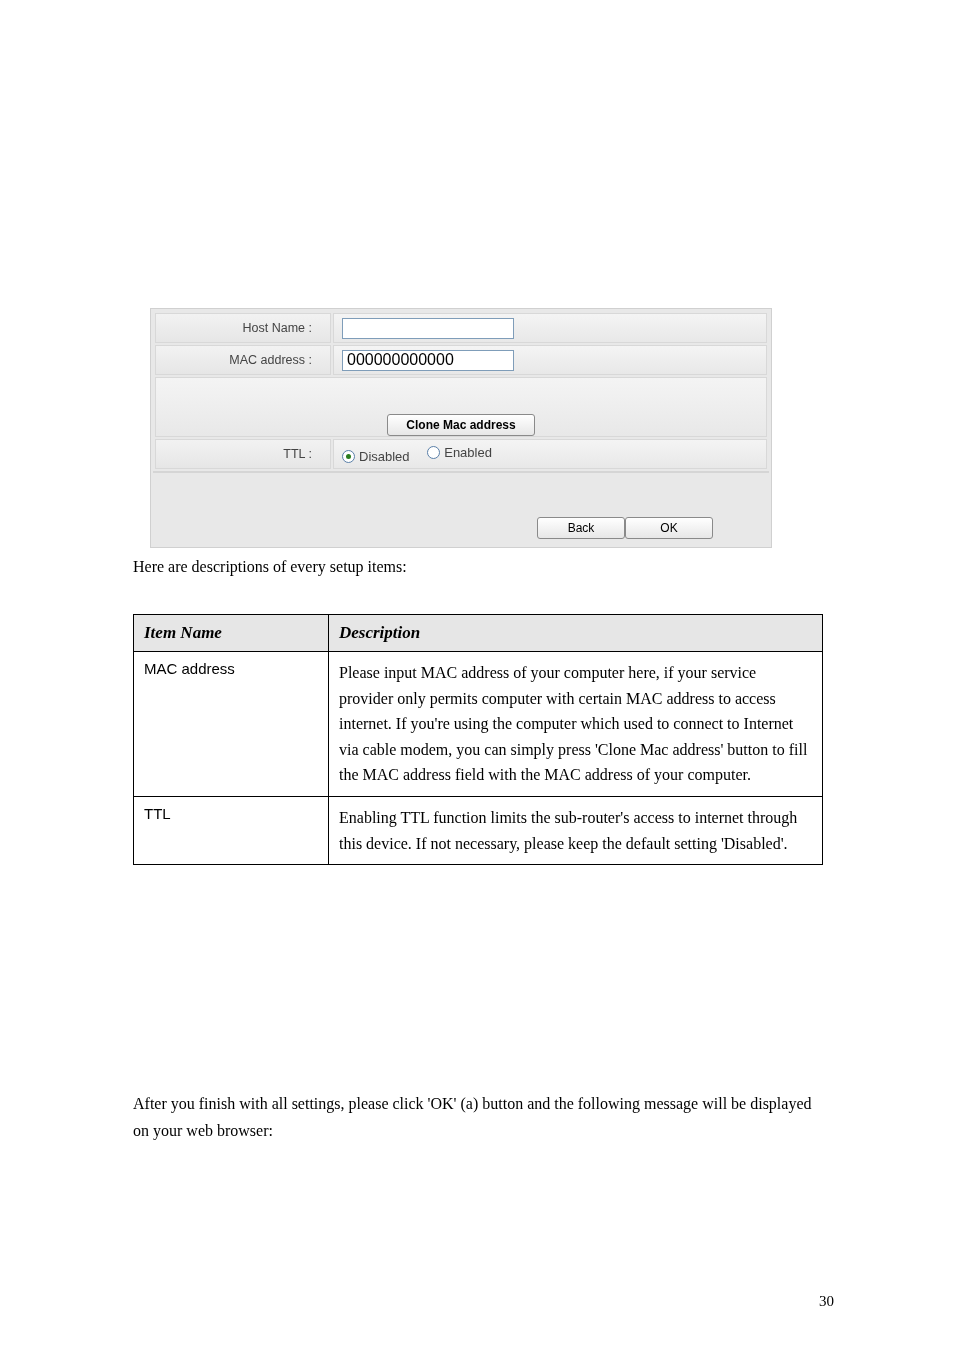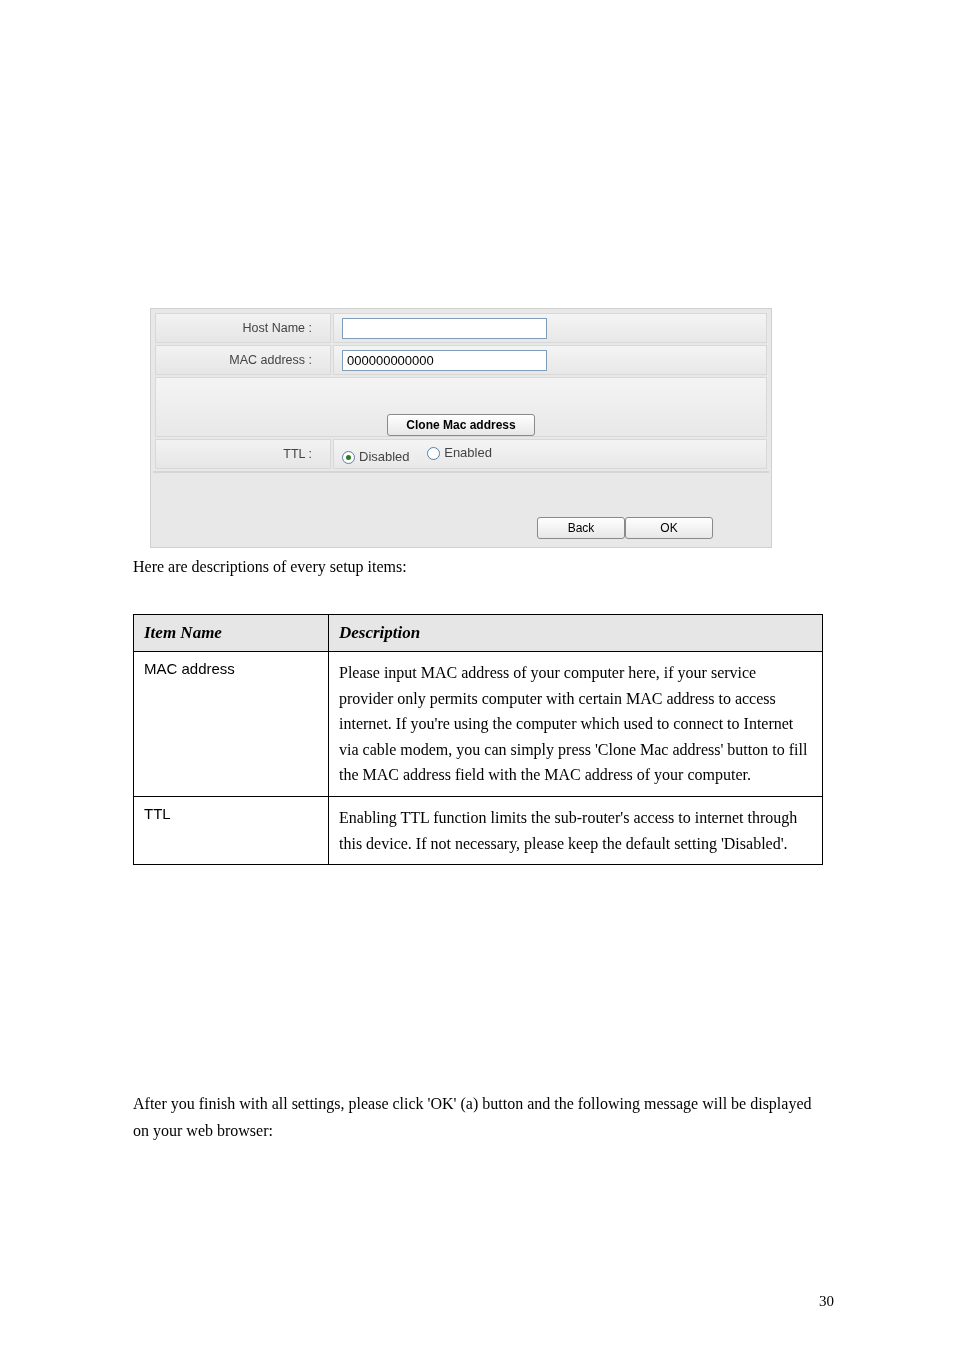--- a/index.html
+++ b/index.html
@@ -47,25 +47,25 @@
     background: linear-gradient(#f2f2f2, #e6e6e6);
     border: 1px solid #d8d8d8;
     font-size: 12.5px;
   }
   .value-cell {
     background: linear-gradient(#f4f4f4, #e8e8e8);
     border: 1px solid #d8d8d8;
     padding-left: 8px;
   }
   .text-in {
-    width: 205px;
+    width: 172px;
     height: 21px;
     border: 1px solid #7f9db9;
     padding: 1px 4px;
-    font-size: 13px;
+    font-size: 16px;
     font-family: Arial, sans-serif;
     color: #000;
     background: #fff;
   }
   .clone-row td {
     text-align: center;
     background: linear-gradient(#f4f4f4, #e8e8e8);
     border: 1px solid #d8d8d8;
   }
   .btn-raised {
@@ -75,21 +75,21 @@
     background: linear-gradient(#ffffff,#e7e7e7);
     border: 1px solid #8a8a8a;
     border-radius: 3px;
     cursor: pointer;
     color: #000;
     margin-top: 36px;
   }
   .clone-btn { font-weight: bold; }
   .radio-wrap {
     display: inline-flex;
-    align-items: flex-end;
+    align-items: center;
     margin-right: 14px;
     color: #444;
   }
   .radio {
     width: 13px; height: 13px;
     border: 1px solid #5a7fa8;
     border-radius: 50%;
     display: inline-flex;
     align-items: center;
     justify-content: center;

